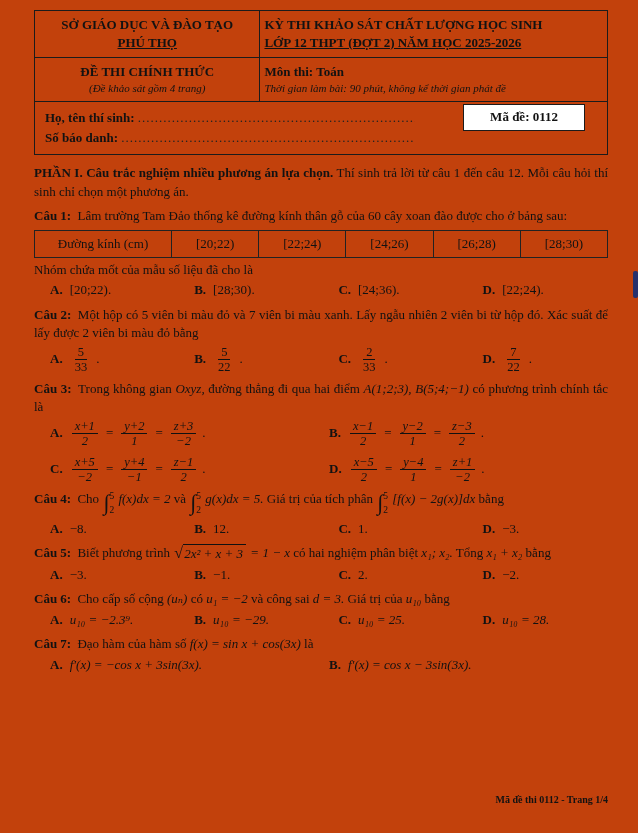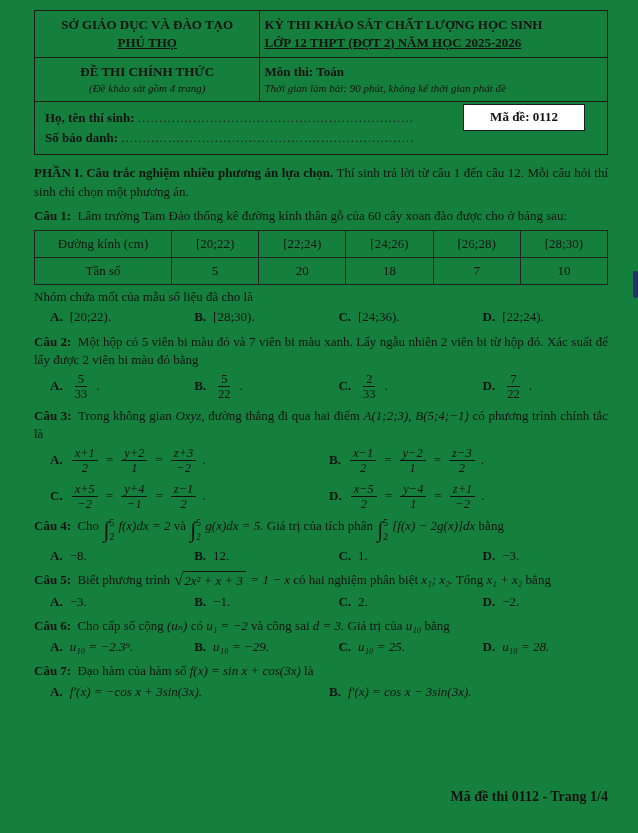--- a/index.html
+++ b/index.html
@@ -1,17 +1,17 @@
 <!DOCTYPE html>
 <html><head>
 <meta charset="utf-8">
 <style>
   html,body{margin:0;padding:0;}
   body{width:638px;height:833px;background:#e9e9e7;font-family:"Liberation Serif","DejaVu Serif",serif;}
-  .page{position:relative;width:638px;height:833px;box-sizing:border-box;background:#15803d;
+  .page{position:relative;width:638px;height:833px;box-sizing:border-box;background:#c2410c;
         color:#121212;font-size:13px;line-height:1.42;padding:10px 30px 0 34px;overflow:hidden;}
   .bold{font-weight:bold;}
   .italic{font-style:italic;}
   .underline{text-decoration:underline;}
   .m{font-style:italic;}
   .k{font-weight:bold;padding-right:3px;}
 
   
   .header-box{border:1.6px solid #1b1b1b;}
   .hdr-row{display:flex;}
@@ -53,21 +53,21 @@
   .ilims{display:inline-flex;flex-direction:column;justify-content:space-between;
          font-size:9.5px;line-height:1;padding:1px 0 2px;}
 
   
   .sqrt{display:inline-flex;align-items:flex-start;vertical-align:middle;margin:0 1px;}
   .rsym{font-size:16px;line-height:1.15;}
   .rad{border-top:1.2px solid #111;padding:0 3px 0 1px;}
 
   .eq{padding:0 2px;}
 
-  .footer{position:absolute;right:30px;bottom:26px;font-weight:bold;font-size:14px;}
+  .footer{position:absolute;right:30px;bottom:26px;font-weight:bold;font-size:10px;}
   .edge-mark{position:absolute;right:0;top:271px;width:5px;height:27px;background:#27306b;border-radius:2px;}
 </style>
 </head>
 <body>
 
 <div class="page">
 
   <div class="header-box">
     <div class="hdr-row">
       <div class="hdr-left">
@@ -115,28 +115,20 @@
     <table class="q-table">
       <tbody>
           <tr>
         <td class="first">Đường kính (cm)</td>
         <td>[20;22)</td>
         <td>[22;24)</td>
         <td>[24;26)</td>
         <td>[26;28)</td>
         <td>[28;30)</td>
       </tr>
-      <tr>
-        <td class="first">Tần số</td>
-        <td>5</td>
-        <td>20</td>
-        <td>18</td>
-        <td>7</td>
-        <td>10</td>
-      </tr>
     </tbody>
       </table>
     <p class="q-text2">Nhóm chứa mốt của mẫu số liệu đã cho là</p>
     <div class="opts">
       <span class="opt">
           <span class="k">A.</span>
           <span>[20;22).</span>
         </span>
       <span class="opt">
           <span class="k">B.</span>

